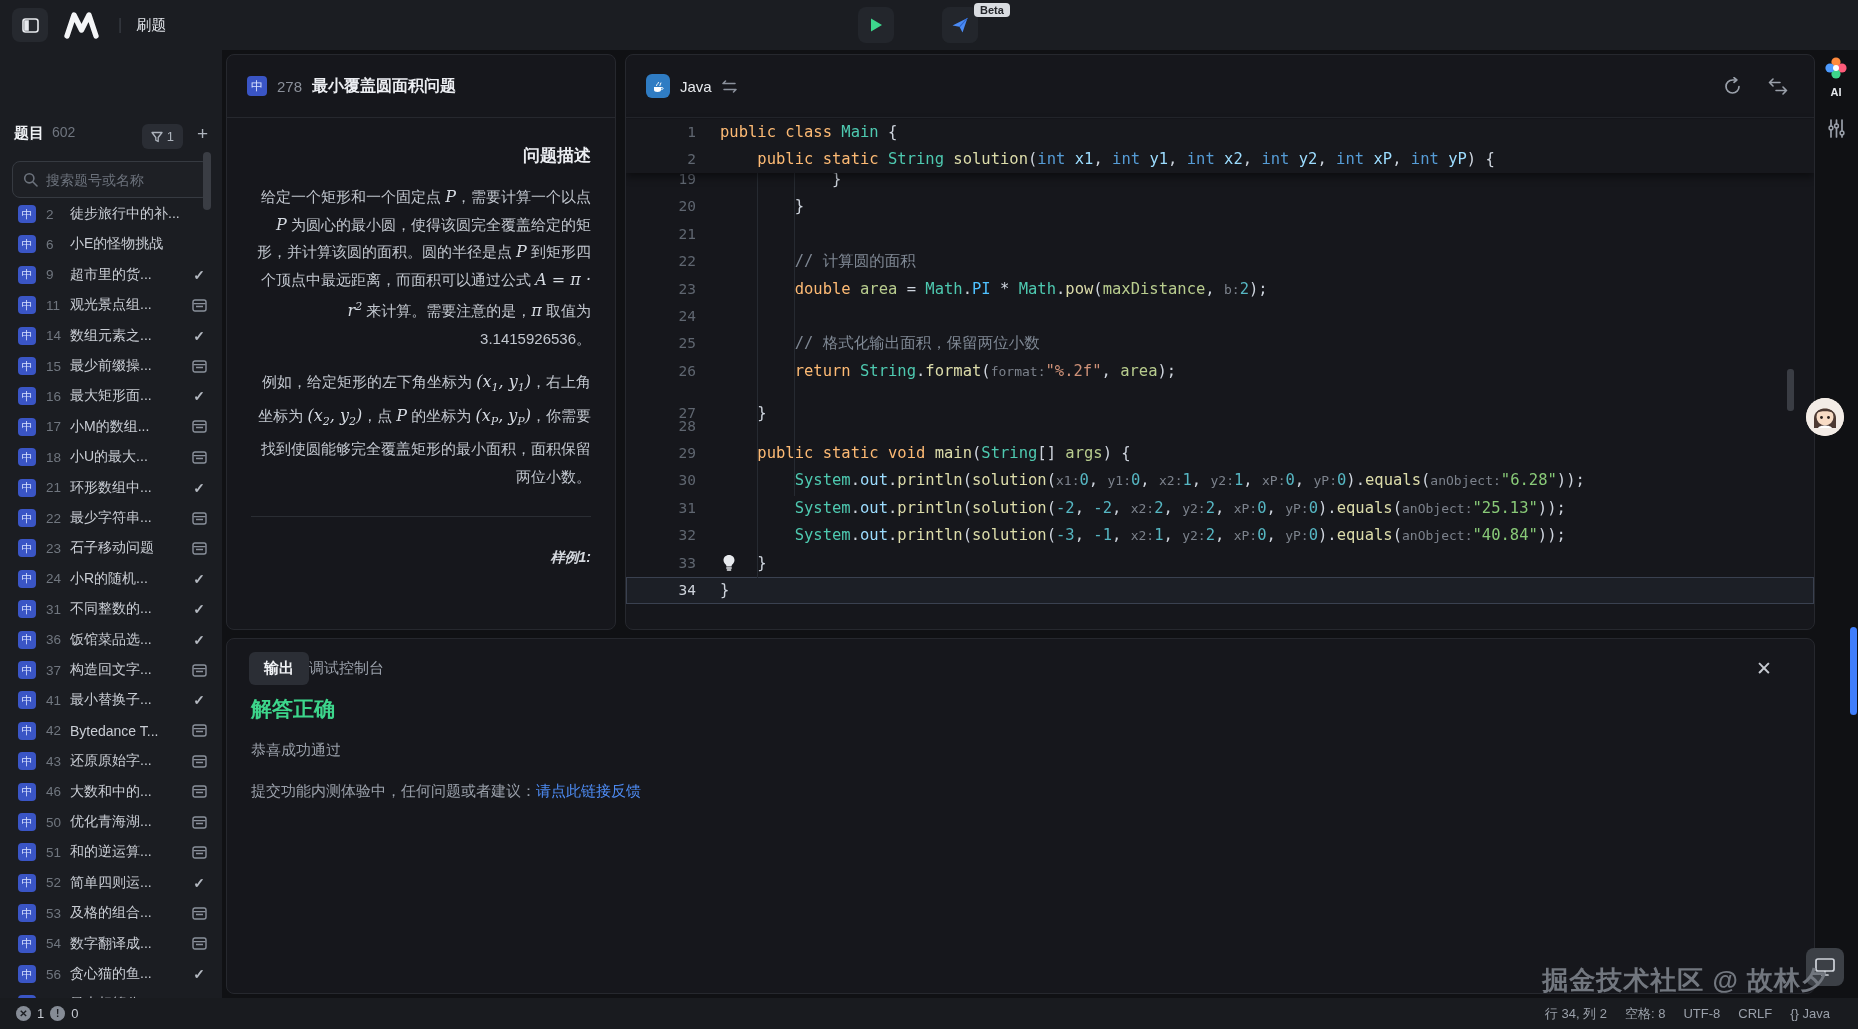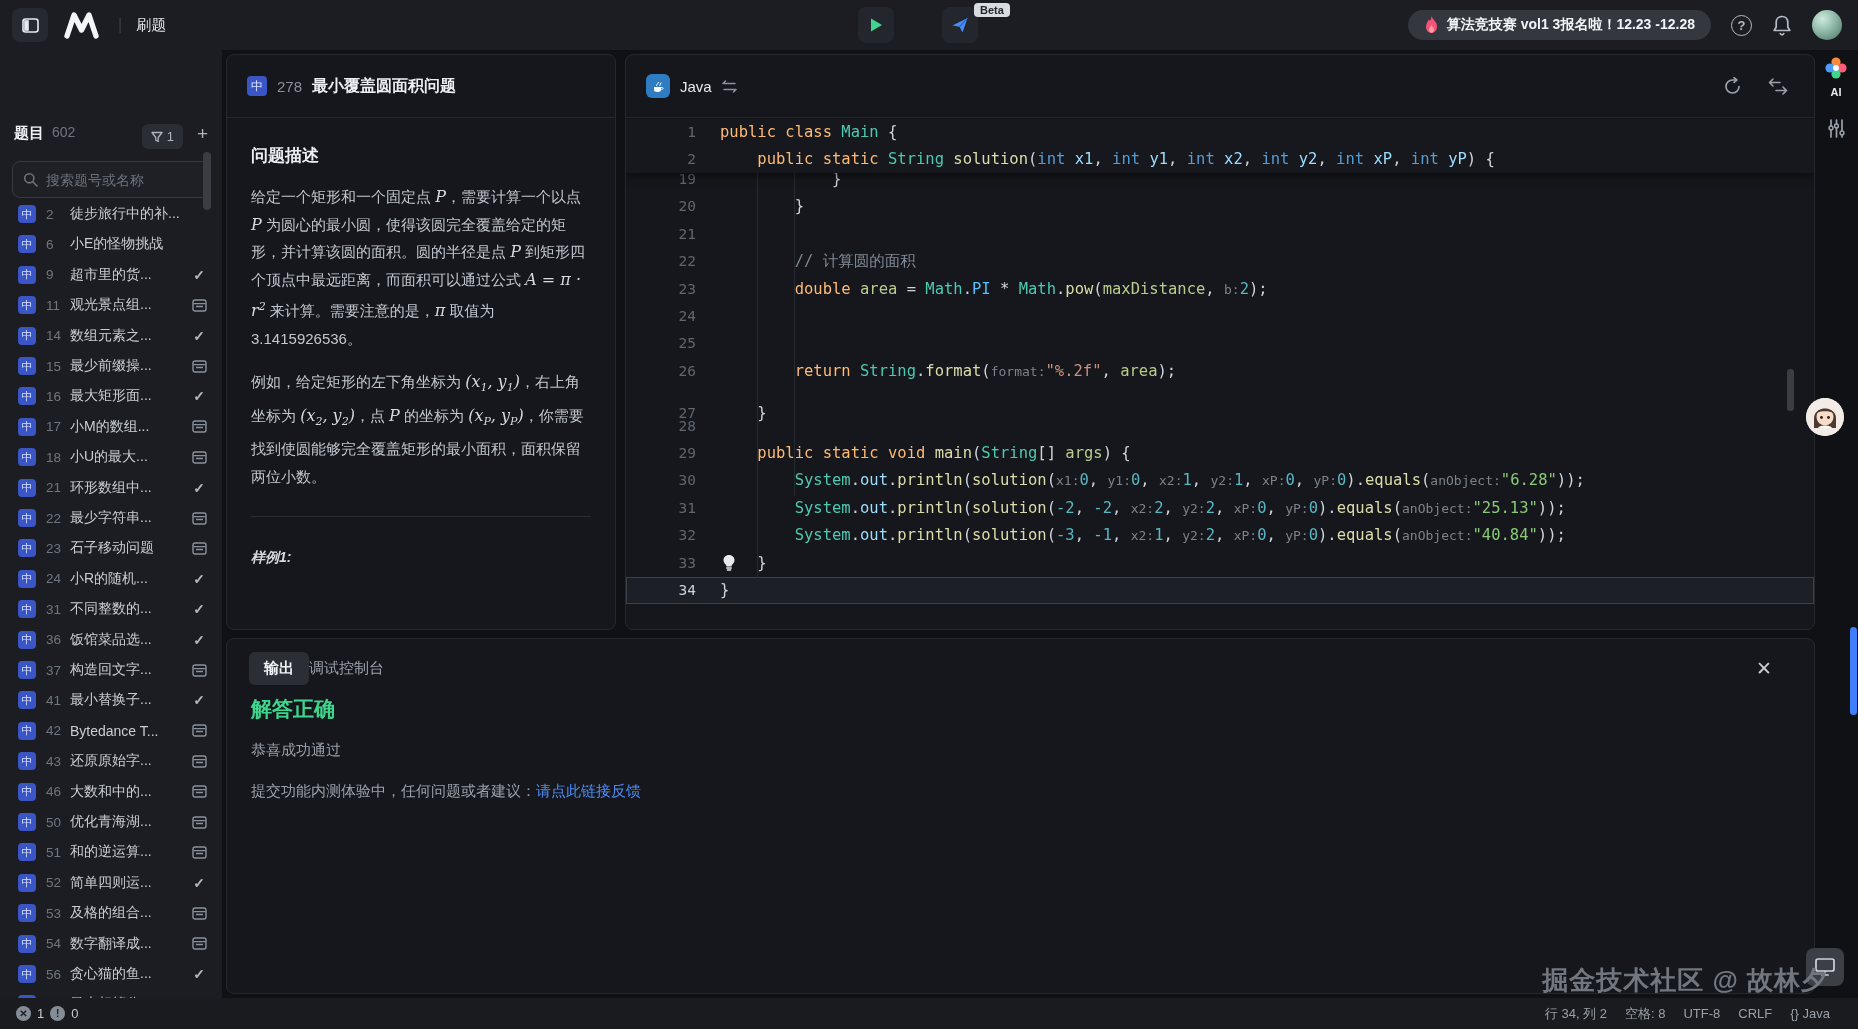--- a/index.html
+++ b/index.html
@@ -43,21 +43,21 @@
 
   
   .panel { position:absolute; background:#16171c; border:1px solid #26282e; border-radius:8px; }
 
   
   .desc { left:226px; top:54px; width:390px; height:576px; overflow:hidden; }
   .desc-head { height:63px; border-bottom:1px solid #26282e; display:flex; align-items:center; padding:0 20px; gap:10px; }
   .dbadge2 { width:20px; height:20px; border-radius:4px; background:#3a55c5; color:#d9e2ff; font-size:12px; display:flex; align-items:center; justify-content:center; }
   .pnum { color:#8a8f99; font-size:15px; }
   .ptitle { color:#eceef2; font-size:16px; font-weight:bold; white-space:nowrap; }
-  .desc-body { padding:26px 24px 0 24px; }
+  .desc-body { padding:26px 24px 0 24px;text-align:right; }
   .h2 { color:#eceef2; font-size:17px; font-weight:bold; }
   .desc-body p { color:#c2c7cf; font-size:15px; line-height:27.5px; margin-top:16px; }
   .mi { font-family:"DejaVu Serif", serif; font-style:italic; color:#d5dae1; font-size:16px; }
   sub.mi, sup.mi { font-size:11px; }
   .hr { border-top:1px solid #2a2d33; margin:26px 0 24px 0; }
   .sample-label { color:#d4d8de; font-size:14px; font-weight:bold; font-style:italic; margin-top:32px; }
 
   
   .editor { left:625px; top:54px; width:1190px; height:576px; overflow:hidden; }
   .ed-head { height:63px; border-bottom:1px solid #24262c; display:flex; align-items:center; padding:0 20px; gap:10px; position:relative; }
@@ -140,37 +140,20 @@
           </svg>
       </div>
       <div class="tb-btn">
         <svg width="18" height="18" viewBox="0 0 18 18">
             <path d="M1.5 9.5 L16.5 2 L11.5 16.5 L8.5 10.8 Z" fill="#4b8bf5"></path>
             <path d="M8.5 10.8 L16.5 2" stroke="#2c63c9" stroke-width="1.1"></path>
           </svg>
       </div>
       <span class="beta-tag">Beta</span>
     </div>
-    <div class="tb-right">
-      <div class="banner-pill">
-        <svg width="15" height="18" viewBox="0 0 15 18">
-            <path d="M7.5 0 C9 4 13 5.5 13 10.5 C13 14.5 10.5 17 7.5 17 C4.5 17 2 14.5 2 10.5 C2 7.5 4 6 4.5 3.5 C5.8 5 6.8 5.8 7.5 0 Z" fill="#f5527b"></path>
-            <path d="M7.5 9 C8.5 11 10 11.5 10 13.5 C10 15.5 9 16.7 7.5 16.7 C6 16.7 5 15.5 5 13.5 C5 11.8 6.8 11 7.5 9 Z" fill="#ff9d9b"></path>
-          </svg>
-        <span>算法竞技赛 vol1 3报名啦！12.23 -12.28</span>
-      </div>
-      <div class="help-circ">
-          <span>?</span>
-        </div>
-      <svg width="20" height="21" viewBox="0 0 20 21">
-          <path d="M10 1.5 C6.5 1.5 4.2 4 4.2 7.5 L4.2 12 L2.2 15.5 L17.8 15.5 L15.8 12 L15.8 7.5 C15.8 4 13.5 1.5 10 1.5 Z" fill="none" stroke="#b6bbc3" stroke-width="1.7" stroke-linejoin="round"></path>
-          <path d="M8 18 C8.4 19.2 9.1 19.8 10 19.8 C10.9 19.8 11.6 19.2 12 18" fill="none" stroke="#b6bbc3" stroke-width="1.7"></path>
-        </svg>
-      <div class="avatar-top"></div>
-    </div>
   </div>
 
   <div class="sidebar">
     <div class="sb-head">
       <span class="sb-title">题目</span>
       <span class="sb-count">602</span>
       <div class="filter-chip">
         <svg width="12" height="12" viewBox="0 0 12 12">
             <path d="M1 1.5 L11 1.5 L7.2 6.5 L7.2 10.5 L4.8 9.2 L4.8 6.5 Z" fill="none" stroke="#aeb4bd" stroke-width="1.3" stroke-linejoin="round"></path>
           </svg>
@@ -501,21 +484,21 @@
     <div class="code-area">
       <div class="guide" style="left:131px; top:47px; height:412px;"></div>
       <div class="guide" style="left:168px; top:47px; height:330px;"></div>
       <div id="code-main">
           <div class="codeline" style="top: 47px;"><span class="ln">19</span><span class="ct"><span class="tk-p">            }</span></span></div>
           <div class="codeline" style="top: 74.4px;"><span class="ln">20</span><span class="ct"><span class="tk-p">        }</span></span></div>
           <div class="codeline" style="top: 101.8px;"><span class="ln">21</span><span class="ct"></span></div>
           <div class="codeline" style="top: 129.2px;"><span class="ln">22</span><span class="ct"><span class="tk-p">        </span><span class="tk-cm">// 计算圆的面积</span></span></div>
           <div class="codeline" style="top: 156.6px;"><span class="ln">23</span><span class="ct"><span class="tk-p">        </span><span class="tk-k">double</span><span class="tk-p"> </span><span class="tk-lv">area</span><span class="tk-p"> = </span><span class="tk-c">Math</span><span class="tk-p">.</span><span class="tk-cn">PI</span><span class="tk-p"> * </span><span class="tk-c">Math</span><span class="tk-p">.</span><span class="tk-f">pow</span><span class="tk-p">(</span><span class="tk-lv">maxDistance</span><span class="tk-p">, </span><span class="tk-h">b:</span><span class="tk-n">2</span><span class="tk-p">);</span></span></div>
           <div class="codeline" style="top: 184px;"><span class="ln">24</span><span class="ct"></span></div>
-          <div class="codeline" style="top: 211.4px;"><span class="ln">25</span></div>
+          <div class="codeline" style="top: 211.4px;"><span class="ln">25</span><span class="ct"><span class="tk-p">        </span><span class="tk-cm">// 格式化输出面积，保留两位小数</span></span></div>
           <div class="codeline" style="top: 238.8px;"><span class="ln">26</span><span class="ct"><span class="tk-p">        </span><span class="tk-k">return</span><span class="tk-p"> </span><span class="tk-c">String</span><span class="tk-p">.</span><span class="tk-f">format</span><span class="tk-p">(</span><span class="tk-h">format:</span><span class="tk-s2">"%.2f"</span><span class="tk-p">, </span><span class="tk-lv">area</span><span class="tk-p">);</span></span></div>
           <div class="codeline" style="top: 281px;"><span class="ln">27</span><span class="ct"><span class="tk-p">    }</span></span></div>
           <div class="codeline" style="top: 293.6px;"><span class="ln">28</span><span class="ct"></span></div>
           <div class="codeline" style="top: 321px;"><span class="ln">29</span><span class="ct"><span class="tk-p">    </span><span class="tk-k">public</span><span class="tk-p"> </span><span class="tk-k">static</span><span class="tk-p"> </span><span class="tk-k">void</span><span class="tk-p"> </span><span class="tk-f">main</span><span class="tk-p">(</span><span class="tk-c">String</span><span class="tk-p">[] </span><span class="tk-lv">args</span><span class="tk-p">) {</span></span></div>
           <div class="codeline" style="top: 348.4px;"><span class="ln">30</span><span class="ct"><span class="tk-p">        </span><span class="tk-c">System</span><span class="tk-p">.</span><span class="tk-v">out</span><span class="tk-p">.</span><span class="tk-f">println</span><span class="tk-p">(</span><span class="tk-f">solution</span><span class="tk-p">(</span><span class="tk-h">x1:</span><span class="tk-n">0</span><span class="tk-p">, </span><span class="tk-h">y1:</span><span class="tk-n">0</span><span class="tk-p">, </span><span class="tk-h">x2:</span><span class="tk-n">1</span><span class="tk-p">, </span><span class="tk-h">y2:</span><span class="tk-n">1</span><span class="tk-p">, </span><span class="tk-h">xP:</span><span class="tk-n">0</span><span class="tk-p">, </span><span class="tk-h">yP:</span><span class="tk-n">0</span><span class="tk-p">).</span><span class="tk-f">equals</span><span class="tk-p">(</span><span class="tk-h">anObject:</span><span class="tk-s">"6.28"</span><span class="tk-p">));</span></span></div>
           <div class="codeline" style="top: 375.8px;"><span class="ln">31</span><span class="ct"><span class="tk-p">        </span><span class="tk-c">System</span><span class="tk-p">.</span><span class="tk-v">out</span><span class="tk-p">.</span><span class="tk-f">println</span><span class="tk-p">(</span><span class="tk-f">solution</span><span class="tk-p">(</span><span class="tk-n">-2</span><span class="tk-p">, </span><span class="tk-n">-2</span><span class="tk-p">, </span><span class="tk-h">x2:</span><span class="tk-n">2</span><span class="tk-p">, </span><span class="tk-h">y2:</span><span class="tk-n">2</span><span class="tk-p">, </span><span class="tk-h">xP:</span><span class="tk-n">0</span><span class="tk-p">, </span><span class="tk-h">yP:</span><span class="tk-n">0</span><span class="tk-p">).</span><span class="tk-f">equals</span><span class="tk-p">(</span><span class="tk-h">anObject:</span><span class="tk-s">"25.13"</span><span class="tk-p">));</span></span></div>
           <div class="codeline" style="top: 403.2px;"><span class="ln">32</span><span class="ct"><span class="tk-p">        </span><span class="tk-c">System</span><span class="tk-p">.</span><span class="tk-v">out</span><span class="tk-p">.</span><span class="tk-f">println</span><span class="tk-p">(</span><span class="tk-f">solution</span><span class="tk-p">(</span><span class="tk-n">-3</span><span class="tk-p">, </span><span class="tk-n">-1</span><span class="tk-p">, </span><span class="tk-h">x2:</span><span class="tk-n">1</span><span class="tk-p">, </span><span class="tk-h">y2:</span><span class="tk-n">2</span><span class="tk-p">, </span><span class="tk-h">xP:</span><span class="tk-n">0</span><span class="tk-p">, </span><span class="tk-h">yP:</span><span class="tk-n">0</span><span class="tk-p">).</span><span class="tk-f">equals</span><span class="tk-p">(</span><span class="tk-h">anObject:</span><span class="tk-s">"40.84"</span><span class="tk-p">));</span></span></div>
           <div class="codeline" style="top: 430.6px;"><span class="ln">33</span><span class="bulb"><svg width="14" height="18" viewBox="0 0 14 18">
                 <path d="M7 1 C10.3 1 12.5 3.3 12.5 6.2 C12.5 8.2 11.2 9.3 10.3 10.5 C9.8 11.2 9.5 11.8 9.5 12.5 L4.5 12.5 C4.5 11.8 4.2 11.2 3.7 10.5 C2.8 9.3 1.5 8.2 1.5 6.2 C1.5 3.3 3.7 1 7 1 Z" fill="#e8eaee"></path>
                 <path d="M4.8 14 L9.2 14 M5.4 16 L8.6 16" stroke="#e8eaee" stroke-width="1.5" stroke-linecap="round"></path>

